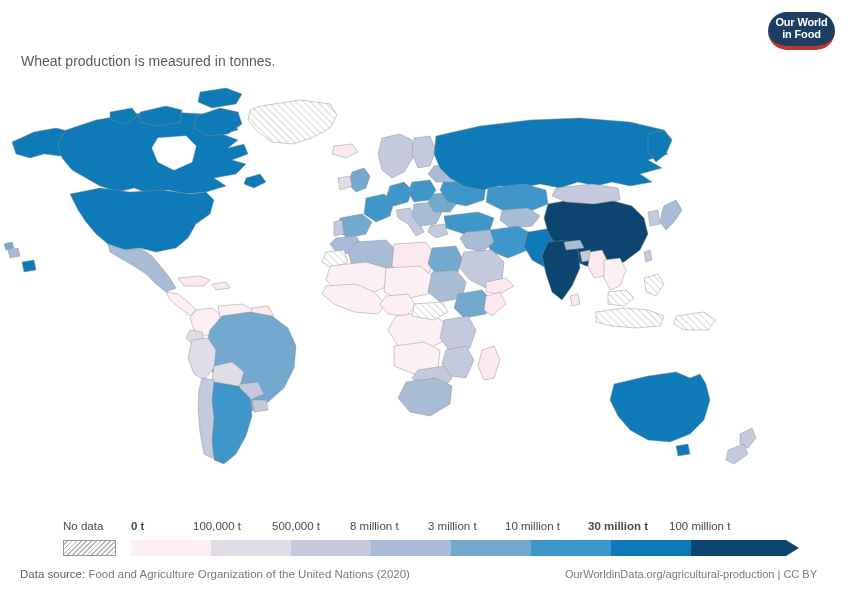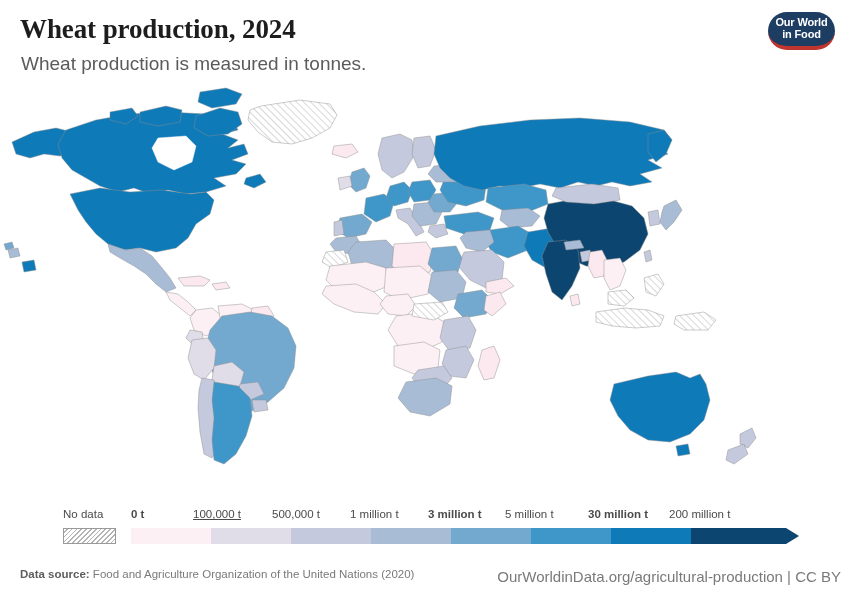--- a/index.html
+++ b/index.html
@@ -31,21 +31,21 @@
     font-size: 27px;
     font-weight: bold;
     letter-spacing: -0.1px;
     color: #1d1d1d;
     white-space: nowrap;
   }
   #chart-subtitle {
     position: absolute;
     left: 21px;
     top: 53px;
-    font-size: 19px;
+    font-size: 14px;
     color: #5b5b5b;
     white-space: nowrap;
   }
 
   
   #owid-logo {
     position: absolute;
     right: 15px;
     top: 12px;
     width: 67px;
@@ -74,21 +74,21 @@
     top: 82px;
     width: 850px;
     height: 420px;
   }
   #world-map { display: block; }
 
   
   #legend {
     position: absolute;
     left: 0;
-    top: 508px;
+    top: 520px;
     width: 782px;
     height: 46px;
   }
   #legend-labels {
     position: absolute;
     left: 0; top: 0;
     width: 850px;
     height: 18px;
   }
   #legend-labels .lbl {
@@ -142,35 +142,34 @@
     height: 38px;
   }
   #source-text {
     position: absolute;
     left: 20px;
     top: 6px;
     font-size: 11.5px;
     color: #7a7a7a;
     white-space: nowrap;
   }
-  #source-label { font-weight: bold; color: #5e5e5e; text-align: center; }
+  #source-label { font-weight: normal; color: #5e5e5e; text-align: center; }
   #owid-url {
     position: absolute;
-    right: 9px;
+    right: 33px;
     top: 6px;
-    font-size: 15px;
+    font-size: 11px;
     color: #7a7a7a;
     white-space: nowrap;
   }
 </style>
 </head>
 <body>
 
 <div id="header">
-  <div id="chart-title">Wheat production, 2024</div>
   <div id="chart-subtitle">Wheat production is measured in tonnes.</div>
 
   <div id="owid-logo">
     <span class="ln">Our World</span>
     <span class="ln">in Food</span>
   </div>
 </div>
 
 <div id="map-area">
 <svg id="world-map" width="850" height="420" viewBox="0 0 850 420">
@@ -297,27 +296,27 @@
     <path fill="#0f7ab8" d="M22,180 L34,178 L36,188 L24,190 Z"></path>
     <path fill="#74a9cf" d="M4,162 L12,160 L14,166 L6,168 Z"></path>
   </g>
 </svg>
 </div>
 
 <div id="legend">
   <div id="legend-labels">
     <span class="lbl" style="left:63px;">No data</span>
     <span class="lbl" style="left:131px;font-weight:bold;">0 t</span>
-    <span class="lbl" style="left:193px;text-decoration:underline;">100,000 t</span>
+    <span class="lbl" style="left:193px;">100,000 t</span>
     <span class="lbl" style="left:272px;">500,000 t</span>
-    <span class="lbl" style="left:350px;">1 million t</span>
-    <span class="lbl" style="left:428px;font-weight:bold;">3 million t</span>
-    <span class="lbl" style="left:505px;">5 million t</span>
+    <span class="lbl" style="left:350px;">8 million t</span>
+    <span class="lbl" style="left:428px;">3 million t</span>
+    <span class="lbl" style="left:505px;">10 million t</span>
     <span class="lbl" style="left:588px;font-weight:bold;">30 million t</span>
-    <span class="lbl" style="left:669px;">200 million t</span>
+    <span class="lbl" style="left:669px;">100 million t</span>
   </div>
 
   <div id="nodata-swatch"></div>
 
   <div id="legend-bars">
     <div class="bin" style="left:131px;width:80px;background:#fcf0f4;"></div>
     <div class="bin" style="left:211px;width:80px;background:#e0dce8;"></div>
     <div class="bin" style="left:291px;width:80px;background:#c5c9dd;"></div>
     <div class="bin" style="left:371px;width:80px;background:#a8bcd6;"></div>
     <div class="bin" style="left:451px;width:80px;background:#74a9cf;"></div>

